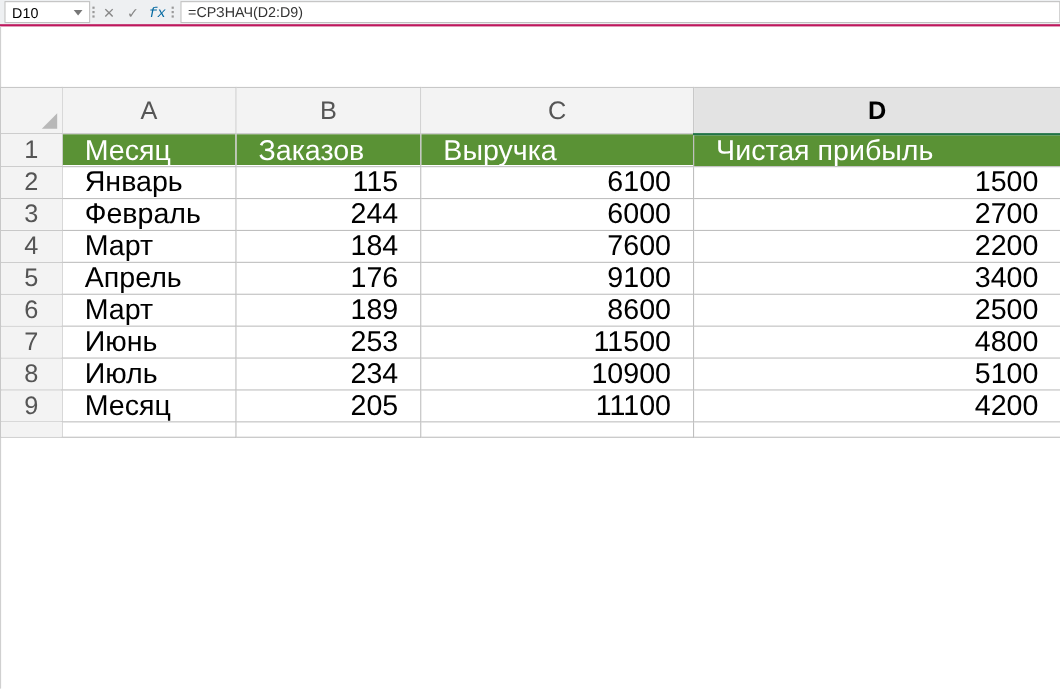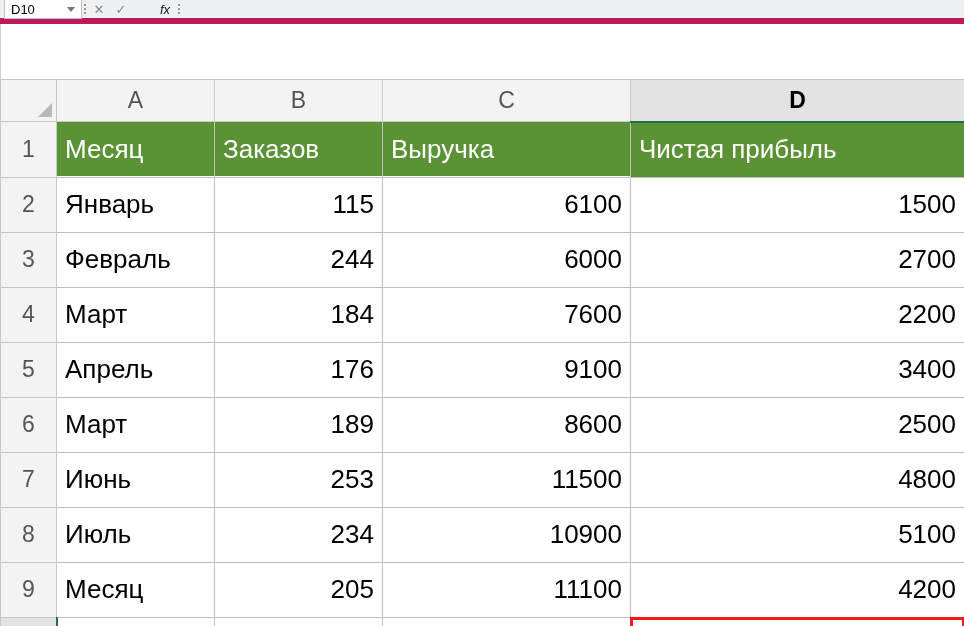--- a/index.html
+++ b/index.html
@@ -11,21 +11,21 @@
     height: 626px;
     overflow: hidden;
   }
 
   
   .formula-bar {
     display: flex;
     align-items: center;
     height: 24px;
     background: #eef0f2;
-    border-bottom: 6px solid #be185d;
+    border-bottom: 2px solid #be185d;
     gap: 2px;
     padding-left: 4px;
   }
   .name-box {
     width: 78px;
     height: 20px;
     background: #fff;
     border: 1px solid #c0c0c0;
     display: flex;
     align-items: center;
@@ -47,21 +47,21 @@
   .fx-btns span {
     width: 22px;
     display: flex;
     align-items: center;
     justify-content: center;
     color: #888;
     font-size: 13px;
     cursor: pointer;
     user-select: none;
   }
-  .fx-btns .fx { font-style: italic; font-family: Liberation Sans, sans-serif; color: #0f172a; margin-left: 22px; }
+  .fx-btns .fx { font-style: italic; font-family: Liberation Mono, monospace; color: #0369a1; }
   .vdots { display:flex; flex-direction:column; gap:2px; justify-content:center; align-items:center; }
   .vdots i { width:2px; height:2px; background:#999; display:block; }
   .formula-input {
     flex: 1;
     margin-left: 4px;
     height: 20px;
     background: #fff;
     border: 1px solid #c0c0c0;
     padding: 0 6px;
     font-size: 13px;
@@ -132,24 +132,24 @@
   }
 
   
   col.rh { width:56px; }
   col.cA { width:158px; }
   col.cB { width:168px; }
   col.cC { width:248px; }
   col.cD { width:334px; }
 
   .cell {
-    height:54px;
+    height:28px;
     font-size:26px;
     color:#000;
-    padding:0 8px;
+    padding:0 20px;
     display:flex;
     align-items:center;
     white-space:nowrap;
     overflow:hidden;
   }
   .left  { justify-content:flex-start; }
   .right { justify-content:flex-end; }
 
   
   .hdr .cell {
@@ -203,20 +203,21 @@
   <div class="fx-btns">
     <span>✕</span>
     <span>✓</span>
     <span class="fx">fx</span>
   </div>
   <span class="vdots">
       <i></i>
       <i></i>
       <i></i>
     </span>
+  <div class="formula-input">=СРЗНАЧ(D2:D9)</div>
 </div>
 
 <div class="edge-line"></div>
 
 <div class="sheet-wrap">
 <table class="sheet">
   <colgroup>
     <col class="rh">
         <col class="cA">
         <col class="cB">
@@ -363,38 +364,20 @@
             <div class="cell right">205</div>
           </td>
     <td>
             <div class="cell right">11100</div>
           </td>
     <td>
             <div class="cell right">4200</div>
           </td>
   </tr>
 
-  <tr style="position:relative">
-    <th class="row-header sel">10</th>
-    <td>
-            <div class="cell left"></div>
-          </td>
-    <td>
-            <div class="cell right"></div>
-          </td>
-    <td style="position:relative">
-      <div class="cell right"></div>
-      <div class="arrow-wrap">
-        <div class="arrow-shaft"></div>
-      </div>
-    </td>
-    <td class="selbox">
-      <div class="cell right">3375</div>
-    </td>
-  </tr>
 
   <tr class="tiny-row">
     <th class="row-header"></th>
     <td></td>
           <td></td>
           <td></td>
           <td></td>
   </tr>
 </tbody>
     </table>

